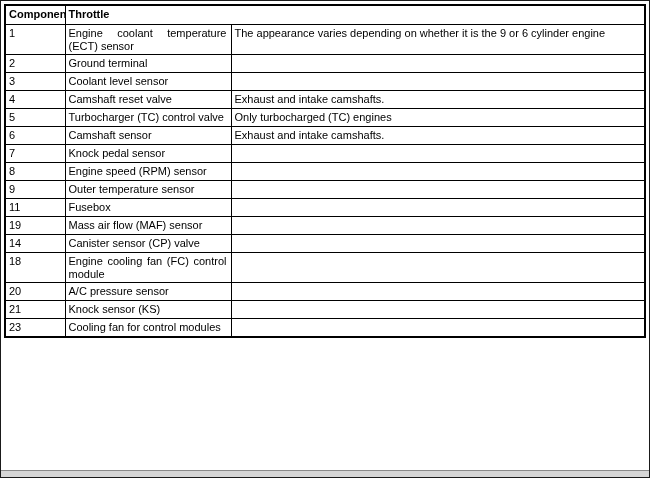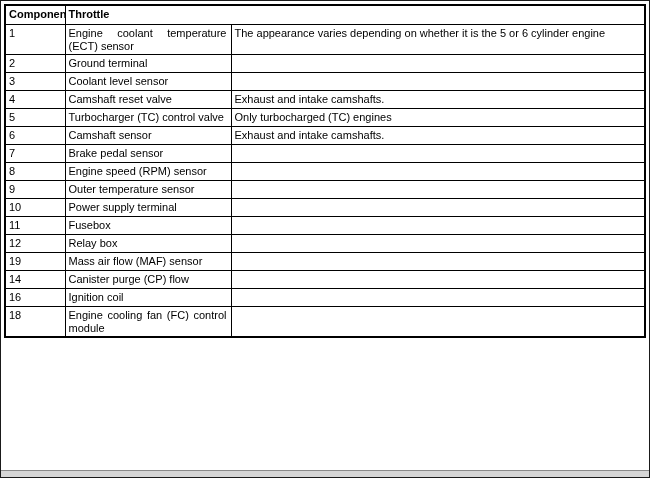--- a/index.html
+++ b/index.html
@@ -81,21 +81,21 @@
       <thead>
         <tr>
           <th>Component</th>
           <th colspan="2">Throttle</th>
         </tr>
       </thead>
       <tbody>
           <tr>
     <td class="cell-component">1</td>
     <td class="cell-name">Engine coolant temperature (ECT) sensor</td>
-    <td class="cell-remarks">The appearance varies depending on whether it is the 5 or 6 cylinder engine</td>
+    <td class="cell-remarks">The appearance varies depending on whether it is the 9 or 6 cylinder engine</td>
   </tr>
           <tr>
     <td class="cell-component">2</td>
     <td class="cell-name">Ground terminal</td>
     <td class="cell-remarks"></td>
   </tr>
           <tr>
     <td class="cell-component">3</td>
     <td class="cell-name">Coolant level sensor</td>
     <td class="cell-remarks"></td>
@@ -110,65 +110,65 @@
     <td class="cell-name">Turbocharger (TC) control valve</td>
     <td class="cell-remarks">Only turbocharged (TC) engines</td>
   </tr>
           <tr>
     <td class="cell-component">6</td>
     <td class="cell-name">Camshaft sensor</td>
     <td class="cell-remarks">Exhaust and intake camshafts.</td>
   </tr>
           <tr>
     <td class="cell-component">7</td>
-    <td class="cell-name">Brake pedal sensor</td>
+    <td class="cell-name">Knock pedal sensor</td>
     <td class="cell-remarks"></td>
   </tr>
           <tr>
     <td class="cell-component">8</td>
     <td class="cell-name">Engine speed (RPM) sensor</td>
     <td class="cell-remarks"></td>
   </tr>
           <tr>
     <td class="cell-component">9</td>
     <td class="cell-name">Outer temperature sensor</td>
     <td class="cell-remarks"></td>
   </tr>
           <tr>
-    <td class="cell-component">10</td>
-    <td class="cell-name">Power supply terminal</td>
-    <td class="cell-remarks"></td>
-  </tr>
-          <tr>
     <td class="cell-component">11</td>
     <td class="cell-name">Fusebox</td>
-    <td class="cell-remarks"></td>
-  </tr>
-          <tr>
-    <td class="cell-component">12</td>
-    <td class="cell-name">Relay box</td>
     <td class="cell-remarks"></td>
   </tr>
           <tr>
     <td class="cell-component">19</td>
     <td class="cell-name">Mass air flow (MAF) sensor</td>
     <td class="cell-remarks"></td>
   </tr>
           <tr>
     <td class="cell-component">14</td>
-    <td class="cell-name">Canister purge (CP) flow</td>
-    <td class="cell-remarks"></td>
-  </tr>
-          <tr>
-    <td class="cell-component">16</td>
-    <td class="cell-name">Ignition coil</td>
+    <td class="cell-name">Canister sensor (CP) valve</td>
     <td class="cell-remarks"></td>
   </tr>
           <tr>
     <td class="cell-component">18</td>
     <td class="cell-name">Engine cooling fan (FC) control module</td>
+    <td class="cell-remarks"></td>
+  </tr>
+          <tr>
+    <td class="cell-component">20</td>
+    <td class="cell-name">A/C pressure sensor</td>
+    <td class="cell-remarks"></td>
+  </tr>
+          <tr>
+    <td class="cell-component">21</td>
+    <td class="cell-name">Knock sensor (KS)</td>
+    <td class="cell-remarks"></td>
+  </tr>
+          <tr>
+    <td class="cell-component">23</td>
+    <td class="cell-name">Cooling fan for control modules</td>
     <td class="cell-remarks"></td>
   </tr>
         </tbody>
     </table>
   </div>
   <div class="bottom-strip"></div>
 </div>
 
 </body></html>

